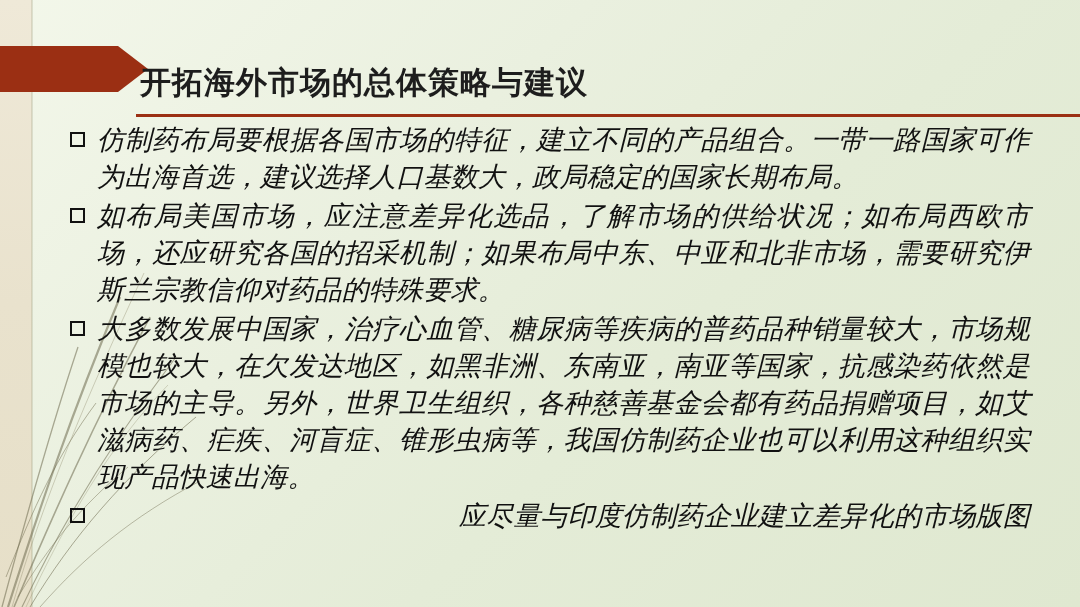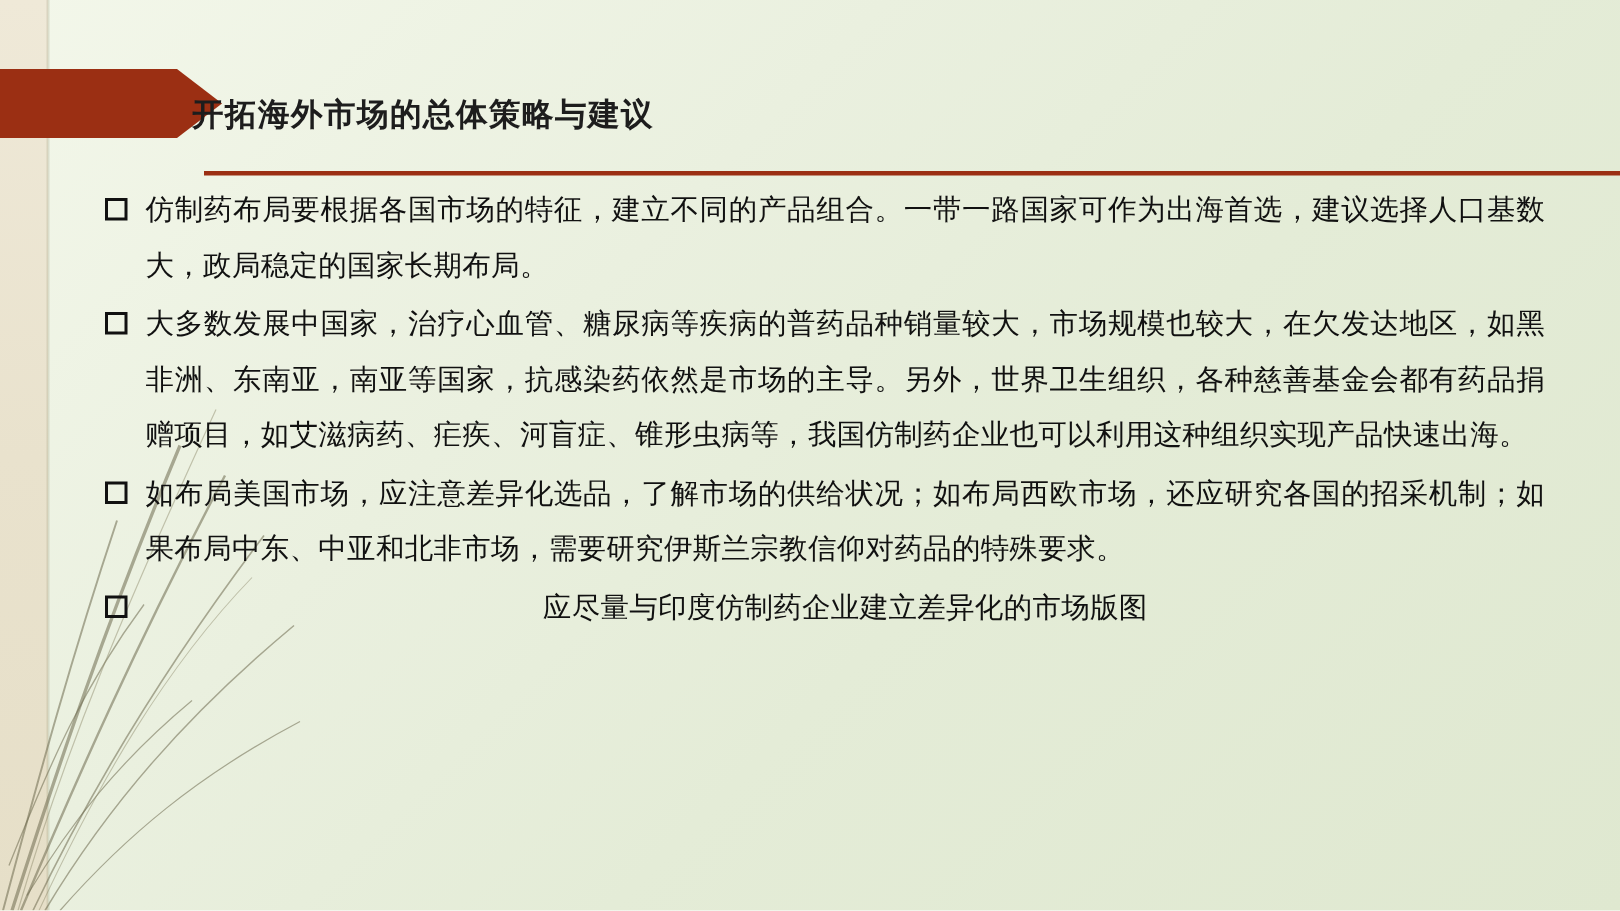--- a/index.html
+++ b/index.html
@@ -49,23 +49,23 @@
   
   .title-wrap {
     position: absolute;
     left: 0;
     top: 28px;
     width: 1080px;
     height: 72px;
   }
   .title-text {
     position: absolute;
-    left: 128px;
+    left: 140px;
     top: 34px;
-    font-size: 21px;
+    font-size: 31px;
     font-weight: bold;
     color: #1d1d1d;
     letter-spacing: 1px;
     font-family: "Liberation Serif", serif;
     white-space: nowrap;
   }
   .title-rule {
     position: absolute;
     left: 136px;
     top: 86px;
@@ -90,30 +90,31 @@
     width: 15px;
     height: 15px;
     border: 2px solid #111111;
     margin-top: 10px;
     margin-right: 12px;
     background: transparent;
     box-sizing: border-box;
   }
   .bullet-text {
     flex: 1 1 auto;
-    font-size: 19px;
+    font-size: 27px;
     line-height: 37px;
     color: #111111;
     text-align: justify;
     text-justify: inter-ideograph;
     font-family: "Liberation Serif", serif;
     letter-spacing: 0.2px;
+    font-style: italic;
   }
   .bullet-text.short {
-    text-align: center;
+    text-align: right;
   }
 </style>
 </head>
 <body>
 
 <div class="slide">
 
   <div class="left-band"></div>
   <div class="left-band-edge"></div>
 
@@ -144,26 +145,26 @@
 
   <div class="content">
 
     <div class="bullet-row">
       <div class="bullet-marker"></div>
       <div class="bullet-text">仿制药布局要根据各国市场的特征，建立不同的产品组合。一带一路国家可作为出海首选，建议选择人口基数大，政局稳定的国家长期布局。</div>
     </div>
 
     <div class="bullet-row">
       <div class="bullet-marker"></div>
-      <div class="bullet-text">大多数发展中国家，治疗心血管、糖尿病等疾病的普药品种销量较大，市场规模也较大，在欠发达地区，如黑非洲、东南亚，南亚等国家，抗感染药依然是市场的主导。另外，世界卫生组织，各种慈善基金会都有药品捐赠项目，如艾滋病药、疟疾、河盲症、锥形虫病等，我国仿制药企业也可以利用这种组织实现产品快速出海。</div>
+      <div class="bullet-text">如布局美国市场，应注意差异化选品，了解市场的供给状况；如布局西欧市场，还应研究各国的招采机制；如果布局中东、中亚和北非市场，需要研究伊斯兰宗教信仰对药品的特殊要求。</div>
     </div>
 
     <div class="bullet-row">
       <div class="bullet-marker"></div>
-      <div class="bullet-text">如布局美国市场，应注意差异化选品，了解市场的供给状况；如布局西欧市场，还应研究各国的招采机制；如果布局中东、中亚和北非市场，需要研究伊斯兰宗教信仰对药品的特殊要求。</div>
+      <div class="bullet-text">大多数发展中国家，治疗心血管、糖尿病等疾病的普药品种销量较大，市场规模也较大，在欠发达地区，如黑非洲、东南亚，南亚等国家，抗感染药依然是市场的主导。另外，世界卫生组织，各种慈善基金会都有药品捐赠项目，如艾滋病药、疟疾、河盲症、锥形虫病等，我国仿制药企业也可以利用这种组织实现产品快速出海。</div>
     </div>
 
 
     <div class="bullet-row">
       <div class="bullet-marker"></div>
       <div class="bullet-text short">应尽量与印度仿制药企业建立差异化的市场版图</div>
     </div>
 
   </div>
 </div>

